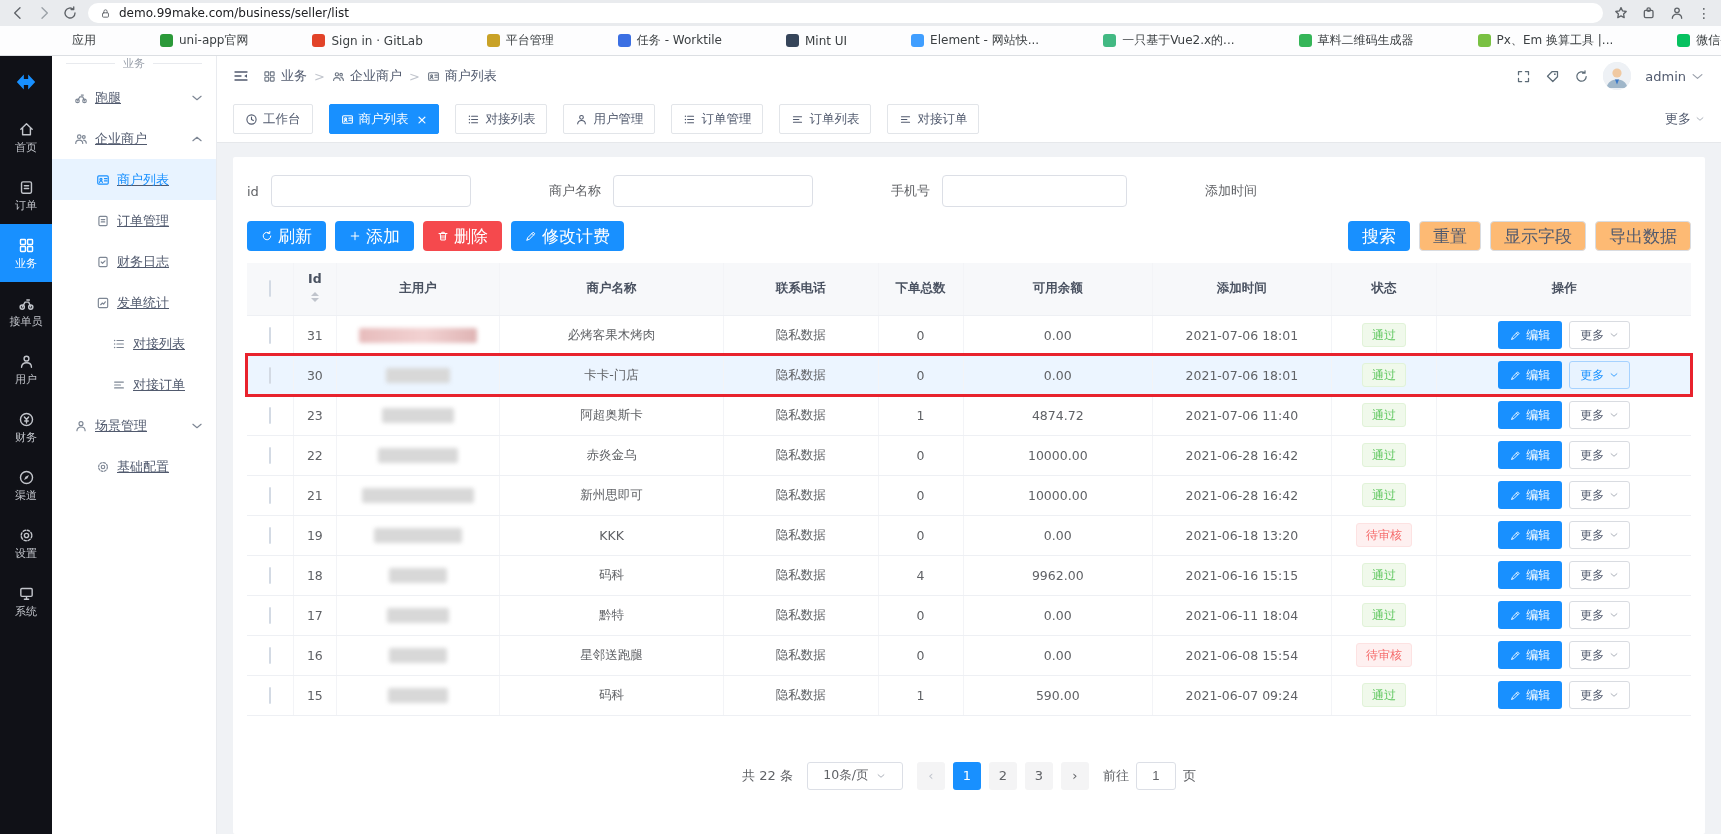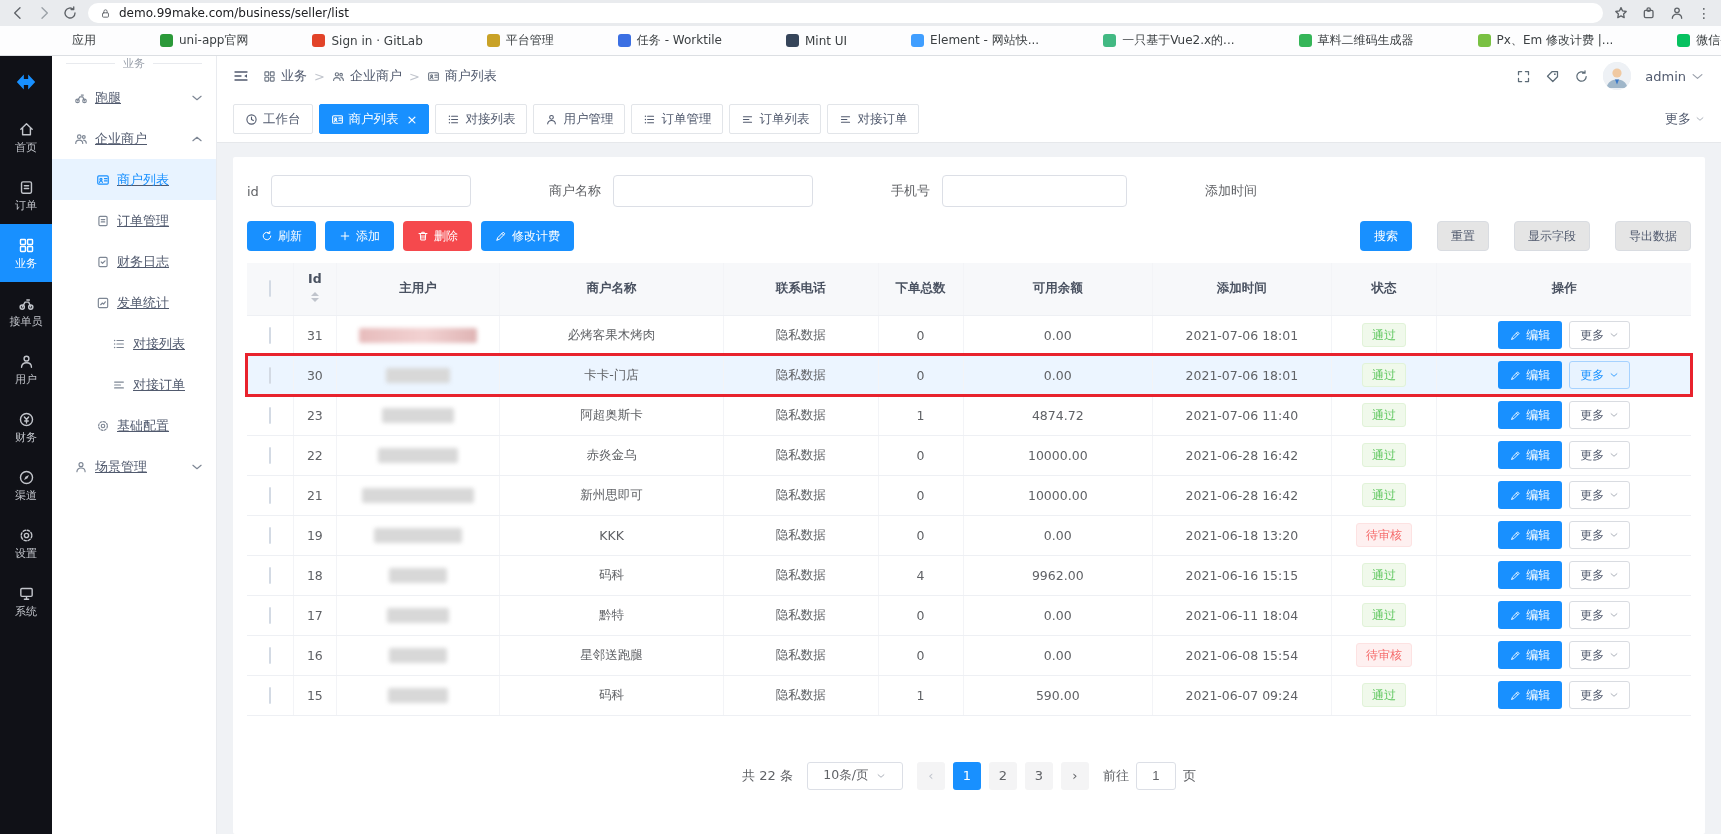--- a/index.html
+++ b/index.html
@@ -77,27 +77,27 @@
   .filter-row { display:flex; align-items:center; gap:0; }
   .f-item { display:flex; align-items:center; }
   .f-label { color:#606266; font-size:13px; padding-right:12px; text-align:right; }
   .f-input { width:200px; height:32px; border:1px solid #dcdfe6; border-radius:4px; background:#fff; outline:none; padding:0 10px; font-size:13px; }
   .f-item + .f-item { margin-left:78px; }
   .date-range { width:278px; height:32px; border:1px solid #dcdfe6; border-radius:4px; display:flex; align-items:center; gap:14px; padding:0 10px; color:#bfc4cc; font-size:13px; }
   .date-range .ico { width:14px; height:14px; color:#c0c4cc; }
 
   
   .toolbar { margin-top:14px; display:flex; align-items:center; }
-  .btn { height:30px; display:inline-flex; align-items:center; gap:5px; padding:0 13px; border-radius:4px; font-size:12px; cursor:pointer; border:1px solid transparent; white-space:nowrap; }
+  .btn { height:30px; display:inline-flex; align-items:center; gap:5px; padding:0 13px; border-radius:4px; font-size:17px; cursor:pointer; border:1px solid transparent; white-space:nowrap; }
   .btn .ico { width:12px; height:12px; }
   .btn-blue { background:#1890ff; color:#fff; }
   .btn-red { background:#f5494d; color:#fff; }
-  .btn-plain { background:#e5e5e5; border-color:#d9dce1; color:#515a6e;justify-content:flex-end; }
+  .btn-plain { background:#fdba74; border-color:#d9dce1; color:#515a6e;justify-content:flex-end; }
   .tools-left { display:flex; gap:9px; }
-  .tools-right { margin-left:auto; display:flex; gap:25px; }
+  .tools-right { margin-left:auto; display:flex; gap:9px; }
 
   
   table { width:100%; border-collapse:collapse; margin-top:12px; table-layout:fixed; }
   th,td { text-align:center; font-size:12.5px; border-bottom:1px solid #eef0f4; border-right:1px solid #f3f4f7; padding:0 4px; overflow:hidden; }
   th:last-child, td:last-child { border-right:none; }
   thead th { background:#f7f8fa; color:#4a5261; font-weight:bold; height:52px; }
   tbody td { height:40px; color:#606266; }
   tr.hl td { background:#ecf5ff; }
   tr.annotated { outline:3px solid #e8222d; outline-offset:-1px; }
   .cb { width:14px; height:14px; border:1px solid #d3dae4; border-radius:2px; background:#eef3f9; margin:0 auto; cursor:pointer; }
@@ -223,21 +223,21 @@
       <span class="bm">
         <span class="favicon" style="background:#42b983"></span>
         <span class="bm-label">一只基于Vue2.x的...</span>
       </span>
       <span class="bm">
         <span class="favicon" style="background:#35b558"></span>
         <span class="bm-label">草料二维码生成器</span>
       </span>
       <span class="bm">
         <span class="favicon" style="background:#7ac143"></span>
-        <span class="bm-label">Px、Em 修改计费 |...</span>
+        <span class="bm-label">Px、Em 换算工具 |...</span>
       </span>
       <span class="bm">
         <span class="favicon" style="background:#07c160"></span>
         <span class="bm-label">微信公众平台</span>
       </span>
       <span class="bm">
         <span class="favicon" style="background:#07c160"></span>
         <span class="bm-label">微信开放平台</span>
       </span>
     </span>
@@ -442,42 +442,42 @@
           <span>对接列表</span>
         </div>
         <div class="side-item lv3">
           <span class="ico">
             <svg viewBox="0 0 24 24">
               <path d="M4.5 7h15M4.5 12h10M4.5 17h15" fill="none" stroke="currentColor" stroke-width="2" stroke-linecap="round" stroke-linejoin="round"></path>
             </svg>
           </span>
           <span>对接订单</span>
         </div>
+        <div class="side-item lv1">
+          <span class="ico">
+            <svg viewBox="0 0 24 24">
+              <circle cx="12" cy="8" r="3.4" fill="none" stroke="currentColor" stroke-width="2" stroke-linecap="round" stroke-linejoin="round"></circle>
+              <path d="M5 20c0-4 3.2-6.3 7-6.3S19 16 19 20" fill="none" stroke="currentColor" stroke-width="2" stroke-linecap="round" stroke-linejoin="round"></path>
+            </svg>
+          </span>
+          <span>场景管理</span>
+          <span class="ico side-arrow">
+            <svg viewBox="0 0 24 24">
+              <path d="M5 9l7 6 7-6" fill="none" stroke="currentColor" stroke-width="2" stroke-linecap="round" stroke-linejoin="round"></path>
+            </svg>
+          </span>
+        </div>
         <div class="side-item lv2">
           <span class="ico">
             <svg viewBox="0 0 24 24">
               <circle cx="12" cy="12" r="3" fill="none" stroke="currentColor" stroke-width="2" stroke-linecap="round" stroke-linejoin="round"></circle>
               <circle cx="12" cy="12" r="7.5" fill="none" stroke="currentColor" stroke-width="2" stroke-linecap="round" stroke-linejoin="round" stroke-dasharray="3.4 2.5"></circle>
             </svg>
           </span>
           <span>基础配置</span>
-        </div>
-        <div class="side-item lv1">
-          <span class="ico">
-            <svg viewBox="0 0 24 24">
-              <circle cx="12" cy="8" r="3.4" fill="none" stroke="currentColor" stroke-width="2" stroke-linecap="round" stroke-linejoin="round"></circle>
-              <path d="M5 20c0-4 3.2-6.3 7-6.3S19 16 19 20" fill="none" stroke="currentColor" stroke-width="2" stroke-linecap="round" stroke-linejoin="round"></path>
-            </svg>
-          </span>
-          <span>场景管理</span>
-          <span class="ico side-arrow">
-            <svg viewBox="0 0 24 24">
-              <path d="M5 9l7 6 7-6" fill="none" stroke="currentColor" stroke-width="2" stroke-linecap="round" stroke-linejoin="round"></path>
-            </svg>
-          </span>
         </div>
       </div>
   </div>
 
   <div class="main">
     <div class="topbar">
       <span class="ico crumb-fold">
           <svg viewBox="0 0 24 24">
             <path d="M3 6h18M3 12h9M3 18h18" fill="none" stroke="currentColor" stroke-width="2" stroke-linecap="round" stroke-linejoin="round"></path>
             <path d="M21 9.2v5.6L16.8 12z" fill="currentColor"></path>
@@ -549,21 +549,21 @@
             <span class="ico chev">
               <svg viewBox="0 0 24 24">
                 <path d="M5 9l7 6 7-6" fill="none" stroke="currentColor" stroke-width="2" stroke-linecap="round" stroke-linejoin="round"></path>
               </svg>
             </span>
           </span>
       </div>
     </div>
 
     <div class="tabbar">
-      <span id="tabs" style="display:flex;gap:6px;">
+      <span id="tabs" style="display:flex;gap:16px;">
           <span class="tab">
             <span class="ico">
               <svg viewBox="0 0 24 24">
                 <circle cx="12" cy="12" r="8.5" fill="none" stroke="currentColor" stroke-width="2" stroke-linecap="round" stroke-linejoin="round"></circle>
                 <path d="M12 7.5V12l3.4 2" fill="none" stroke="currentColor" stroke-width="2" stroke-linecap="round" stroke-linejoin="round"></path>
               </svg>
             </span>
             <span>工作台</span>
           </span>
           <span class="tab active">

